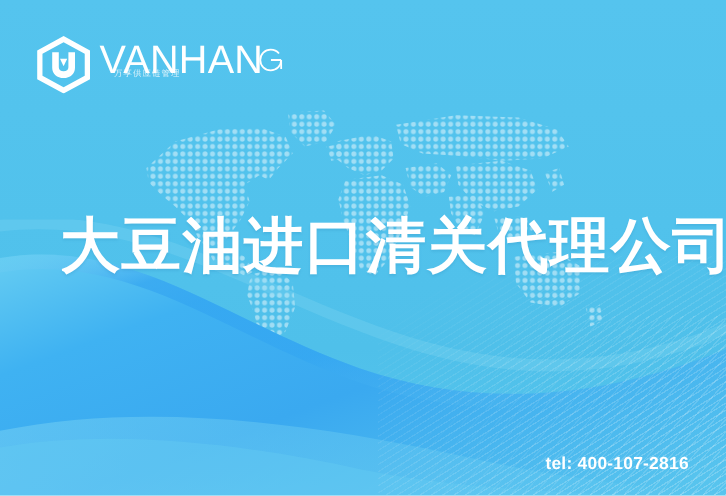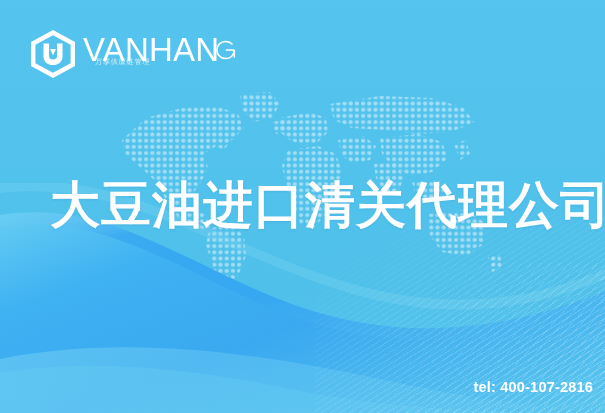--- a/index.html
+++ b/index.html
@@ -134,21 +134,21 @@
     font-weight: 700;
     letter-spacing: 1px;
     line-height: 58px;
     white-space: nowrap;
     text-shadow: 0 1px 2px rgba(40,130,180,.18);
   }
 
   
   .phone {
     position: absolute;
-    right: 12px;
+    right: 31px;
     bottom: 18px;
     color: #ffffff;
     font-size: 14.5px;
     font-weight: 700;
     letter-spacing: .2px;
     white-space: nowrap;
   }
 </style>
 </head>
 <body>

